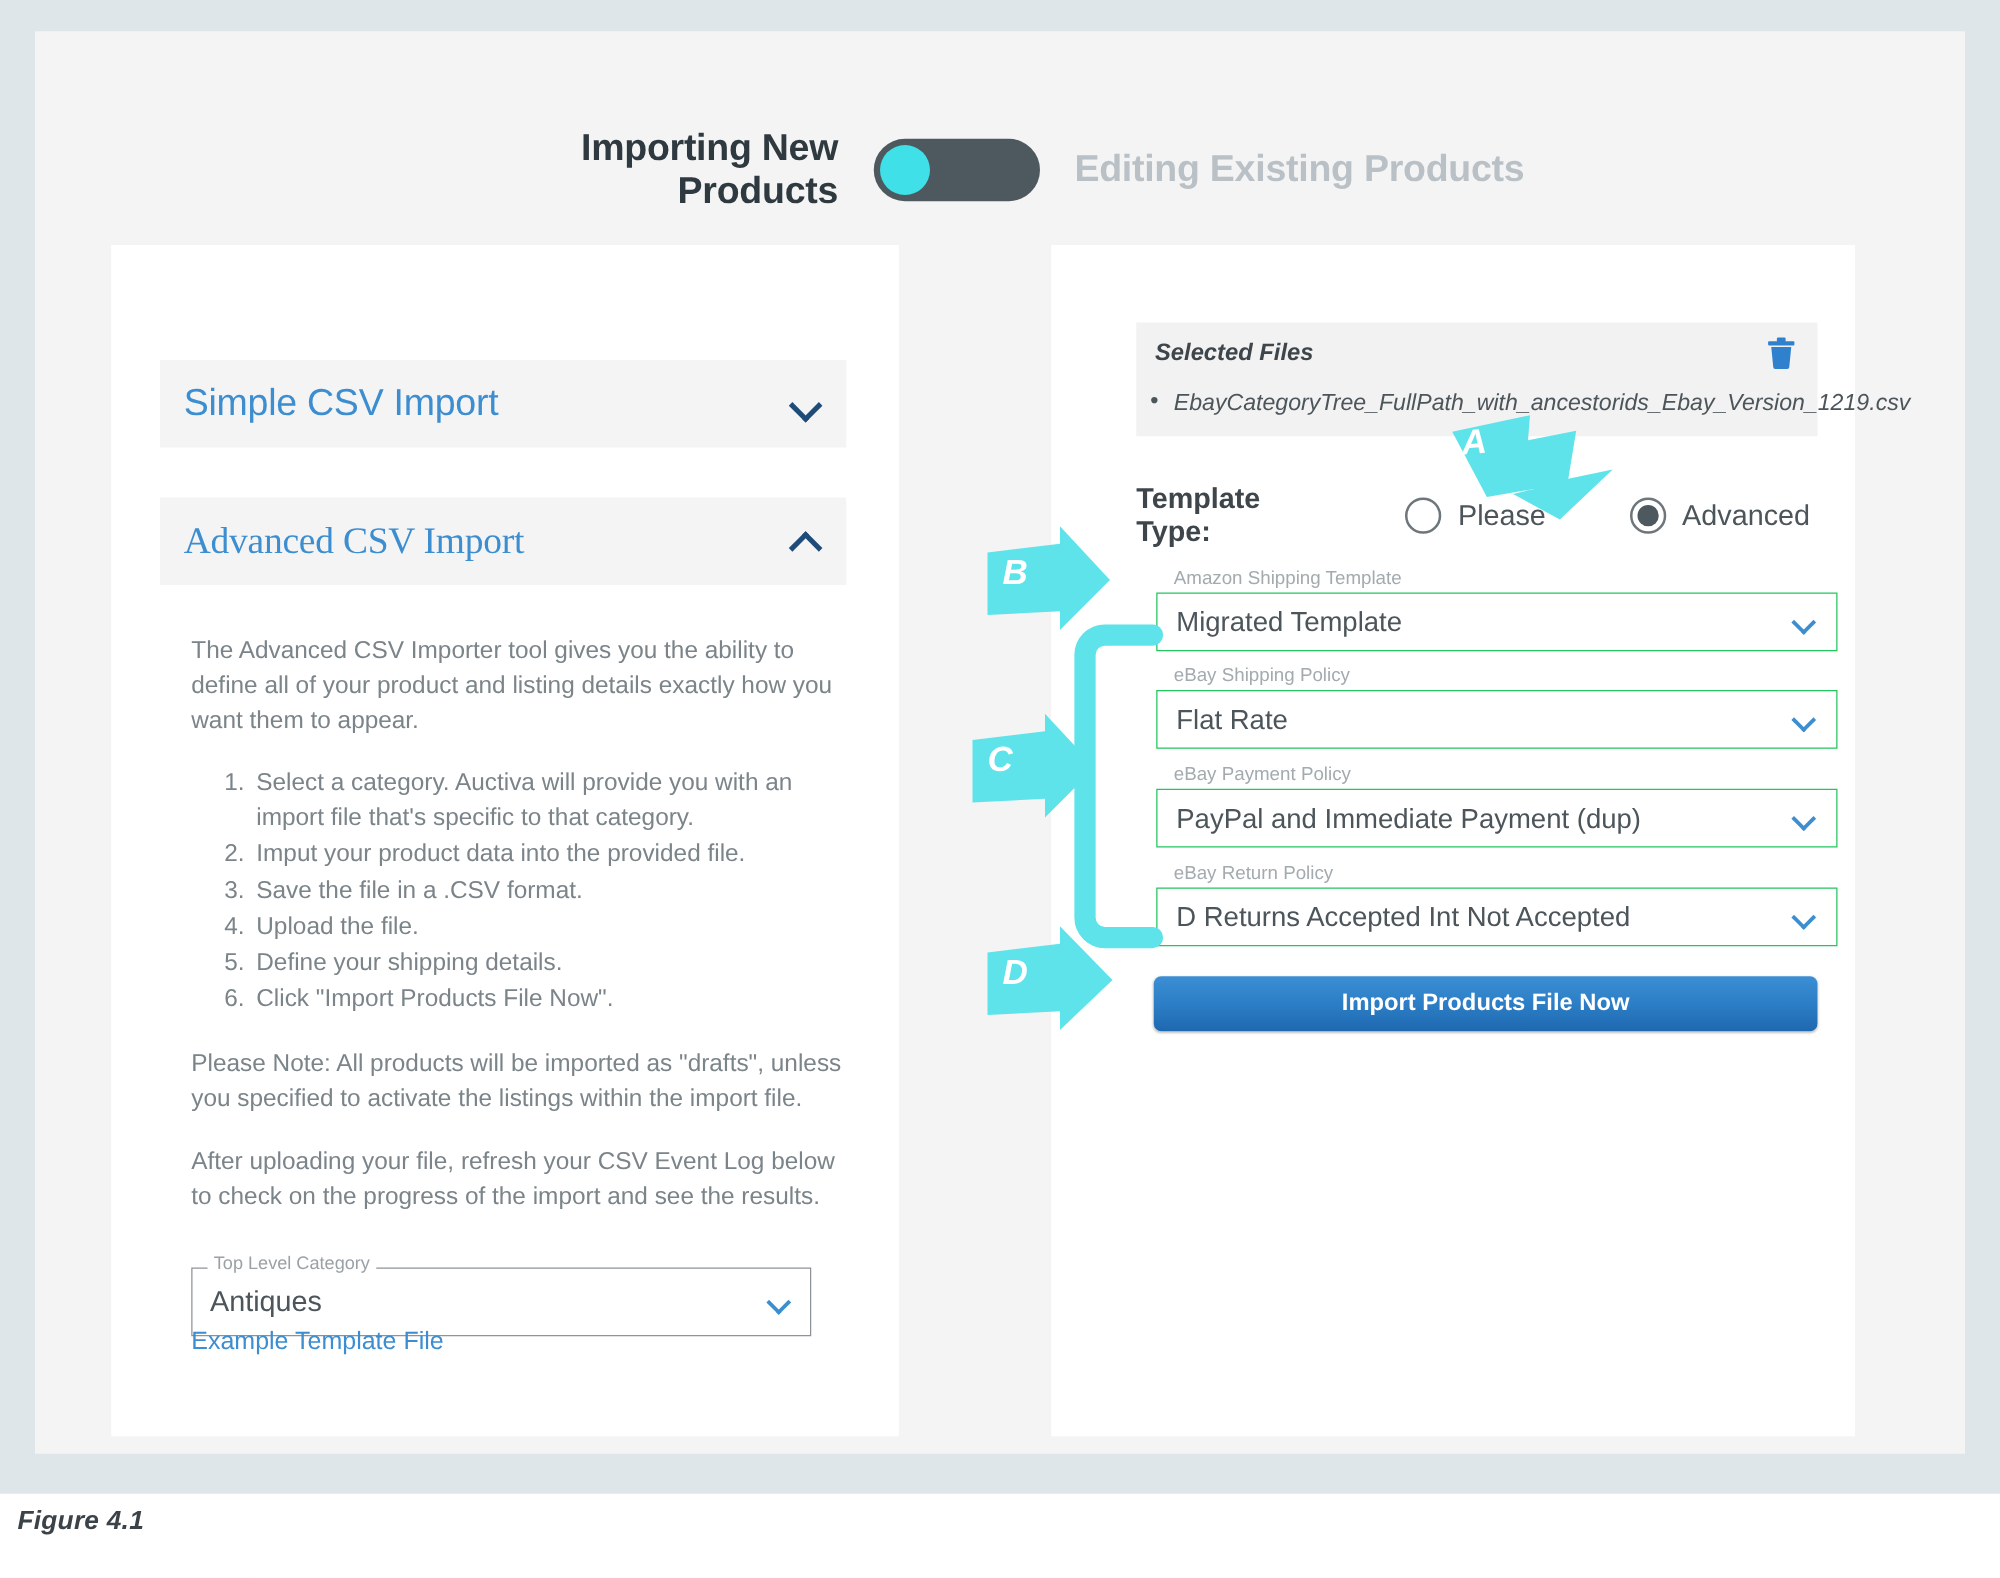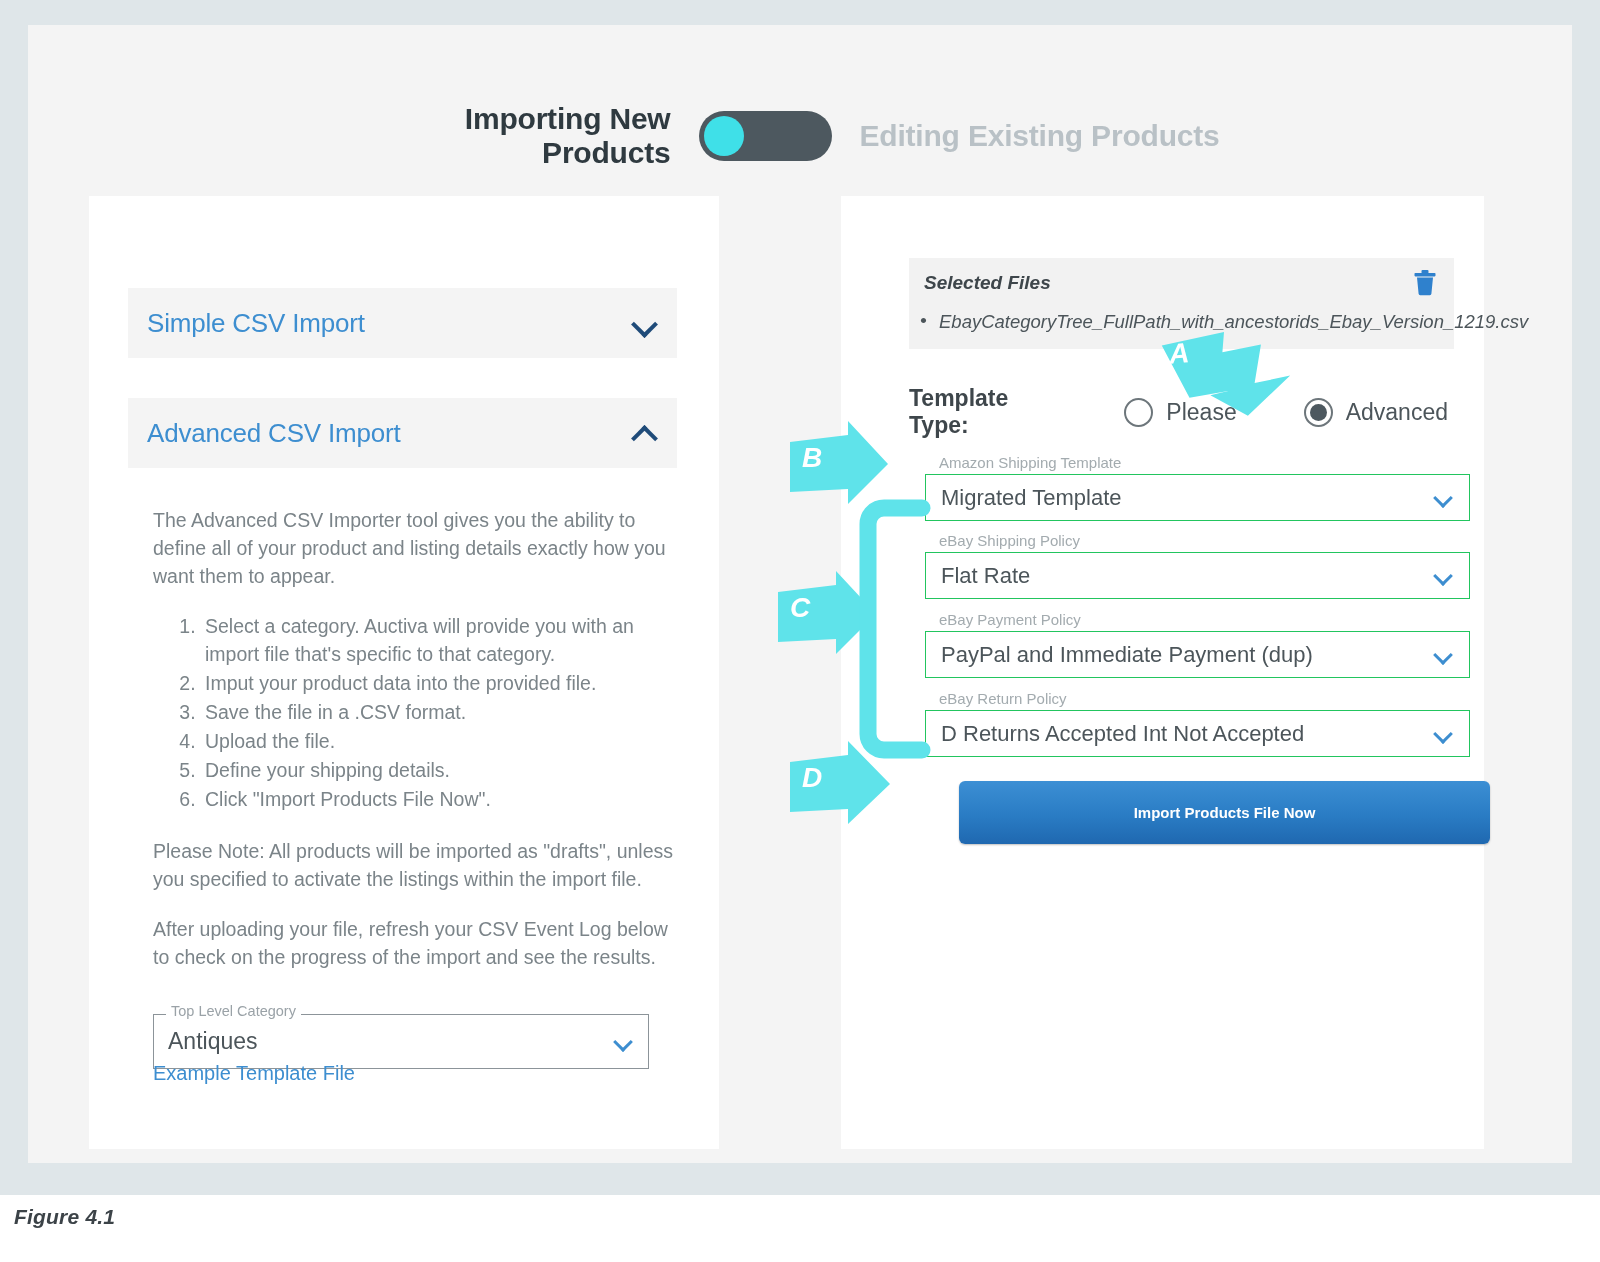--- a/index.html
+++ b/index.html
@@ -115,23 +115,23 @@
     width: 549px;
     height: 70px;
     background: #f4f4f4;
     display: flex;
     align-items: center;
     justify-content: space-between;
     padding: 0 19px 0 19px;
     box-sizing: border-box;
   }
   #accordion-simple { top: 92px; }
-  #accordion-advanced { top: 202px; }
+  #accordion-advanced { top: 202px; font-family: Liberation Serif, serif; }
   .accordion-title {
-    font-size: 26px;
+    font-size: 30px;
     color: #3d8ed0;
     font-weight: normal;
     letter-spacing: -0.2px;
   }
   .chev {
     width: 26px;
     height: 26px;
     position: relative;
   }
   .chev::before {
@@ -357,34 +357,33 @@
   #field-amazon-shipping { top: 258px; }
   #field-ebay-shipping  { top: 336px; }
   #field-ebay-payment   { top: 415px; }
   #field-ebay-return    { top: 494px; }
 
   #import-button {
     position: absolute;
     left: 82px;
     top: 585px;
     width: 531px;
-    height: 63px;
+    height: 44px;
     border-radius: 6px;
     background: linear-gradient(to bottom, #3c8fd4 0%, #2a7cc4 55%, #1f68b0 100%);
     color: #ffffff;
-    font-size: 15px;
+    font-size: 19px;
     font-weight: bold;
     display: flex;
     align-items: center;
     justify-content: center;
     border: none;
     cursor: pointer;
     font-family: "Liberation Sans", sans-serif;
     box-shadow: 0 1px 2px rgba(0,0,0,0.25);
-    margin-left: 36px;
   }
 
   
   #annotations {
     position: absolute;
     left: 0; top: 0;
     width: 1600px;
     height: 1262px;
     pointer-events: none;
   }

